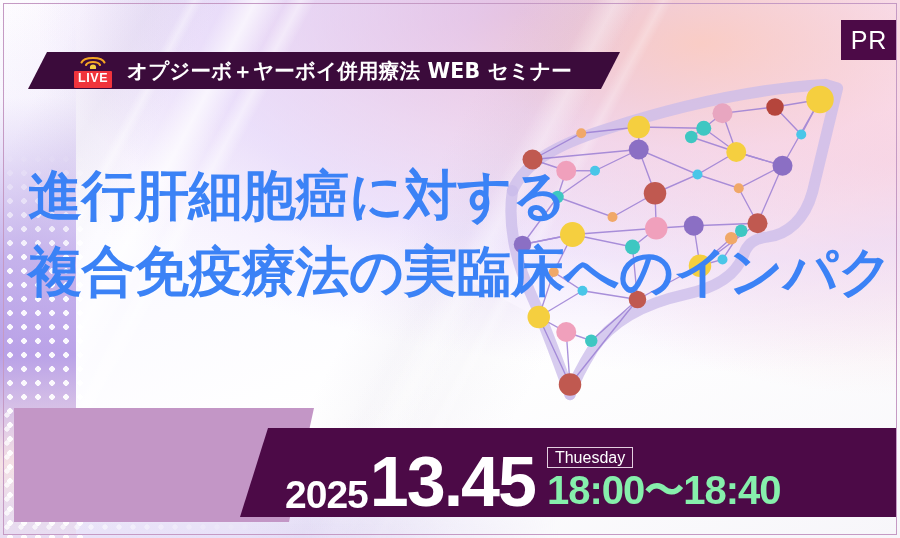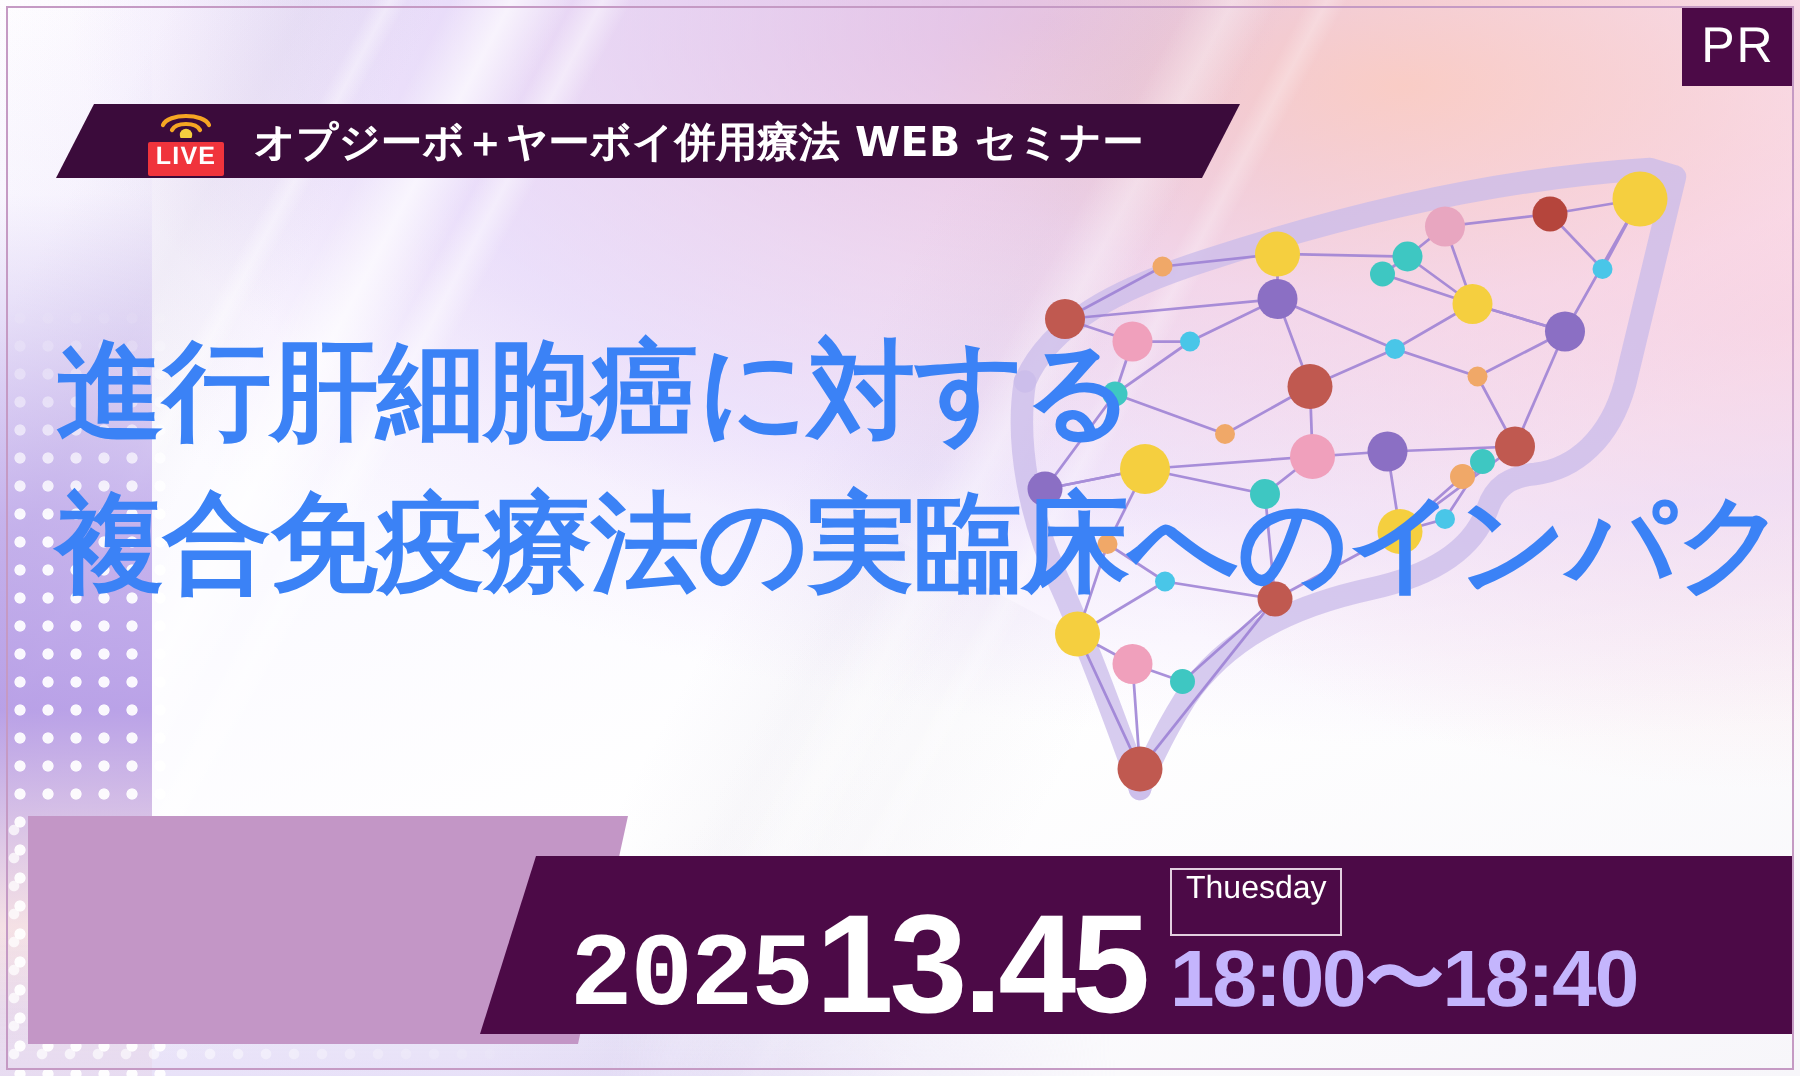--- a/index.html
+++ b/index.html
@@ -72,21 +72,21 @@
     pointer-events:none;
     box-sizing:border-box;
   }
 
   
   .liver-art{position:absolute;left:470px;top:72px;width:430px;height:350px;}
   .liver-art svg{display:block;width:100%;height:100%;}
 
   
   .pr-badge{
-    position:absolute;right:3px;top:3px;
+    position:absolute;right:3px;top:20px;
     width:56px;height:40px;
     background:#4c0a47;
     color:#ffffff;
     display:flex;align-items:center;justify-content:center;
     font-size:25px;font-weight:400;letter-spacing:1px;
     font-family:"Liberation Sans",sans-serif;
   }
 
   
   .ribbon{
@@ -140,36 +140,36 @@
   
   .date-bar{
     position:absolute;left:240px;top:428px;
     width:657px;height:89px;
     background:#4c0a47;
     clip-path:polygon(28px 0, 657px 0, 657px 89px, 0 89px);
     display:flex;align-items:flex-end;
   }
   .date-inner{display:flex;align-items:flex-end;margin-left:45px;padding-bottom:5px;}
   .date-year{
-    color:#fff;font-size:52px;font-weight:700;line-height:.88;
-    letter-spacing:-1px;font-family:Liberation Mono, monospace;
+    color:#fff;font-size:39px;font-weight:700;line-height:.88;
+    letter-spacing:-1px;font-family:Liberation Sans, sans-serif;
   }
   .date-md{
     color:#fff;font-size:70px;font-weight:700;line-height:.86;
     letter-spacing:-2px;margin-left:2px;font-family:"Liberation Sans",sans-serif;
   }
   .time-col{margin-left:12px;display:flex;flex-direction:column;align-items:flex-start;padding-bottom:3px;}
   .weekday{
     color:#ffffff;border:1.4px solid #e3cfe0;
-    font-size:16px;padding:0px 7px 13px 7px;
+    font-size:16px;padding:0px 7px 0 7px;
     line-height:1.22;margin-bottom:4px;
     font-family:"Liberation Sans",sans-serif;
   }
   .time-range{
-    color:#c4b5fd;font-size:40px;font-weight:700;line-height:.92;
+    color:#86efac;font-size:40px;font-weight:700;line-height:.92;
     letter-spacing:-1px;white-space:nowrap;
     font-family:"Liberation Sans",sans-serif;
   }
 </style>
 </head>
 <body>
 
 <div id="banner">
 
   <div class="bg-base"></div>

